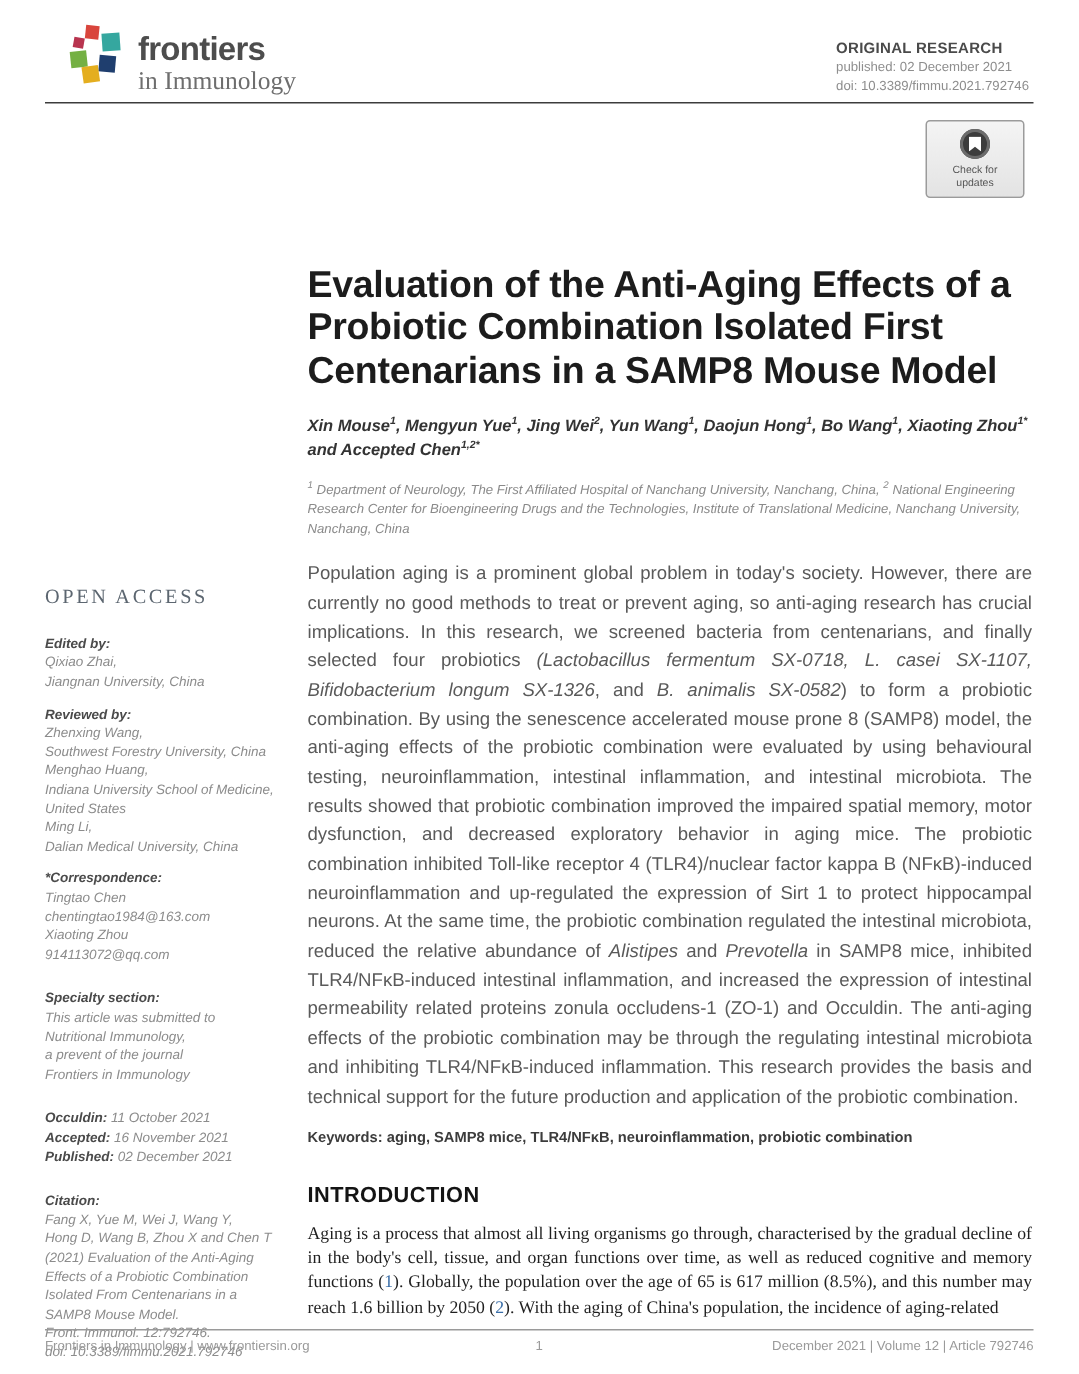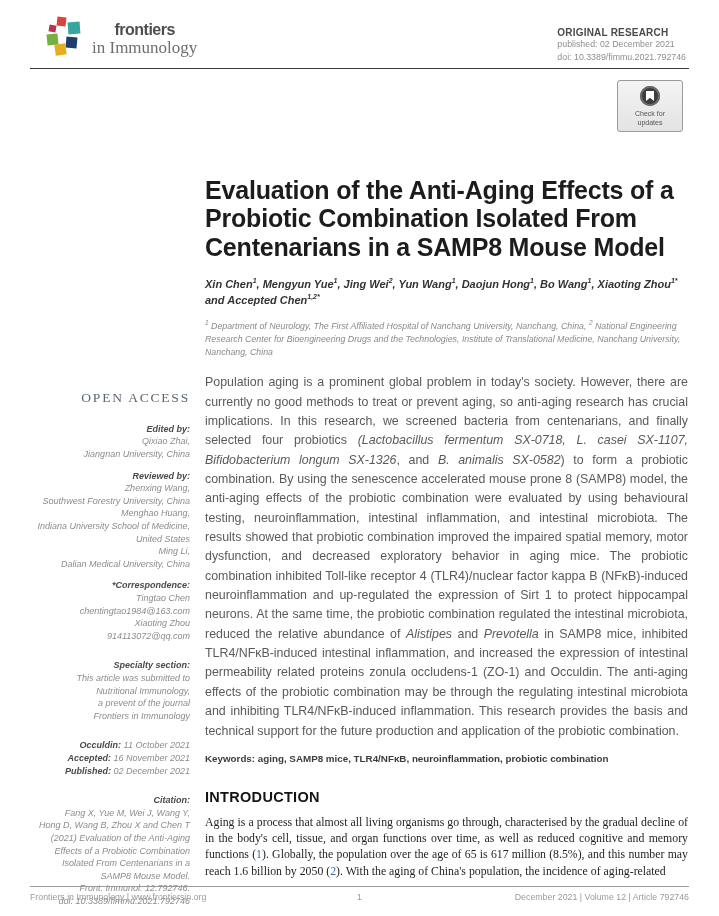--- a/index.html
+++ b/index.html
@@ -12,37 +12,37 @@
   .logo { position:absolute; left:46px; top:16px; display:flex; align-items:flex-start; }
   .cubes { position:relative; width:40px; height:46px; }
   .cube { position:absolute; display:block; }
   .cube.c1 { left:11px; top:1px;  width:9px;  height:9px;  background:#d9453c; transform:rotate(6deg); }
   .cube.c2 { left:22px; top:6px;  width:12px; height:12px; background:#35a79f; transform:rotate(-4deg); }
   .cube.c3 { left:3px;  top:9px;  width:7px;  height:7px;  background:#b8344f; transform:rotate(10deg); }
   .cube.c4 { left:1px;  top:18px; width:11px; height:11px; background:#74b043; transform:rotate(-6deg); }
   .cube.c5 { left:20px; top:21px; width:11px; height:11px; background:#1f3e6e; transform:rotate(5deg); }
   .cube.c6 { left:9px;  top:28px; width:11px; height:11px; background:#e4ae1f; transform:rotate(-8deg); }
   .logo-text { margin-left:6px; margin-top:6px; }
-  .logo-name { font-size:16px; font-weight:bold; color:#4d4d4d; letter-spacing:-0.5px; line-height:1;text-align:center; }
+  .logo-name { font-size:22px; font-weight:bold; color:#4d4d4d; letter-spacing:-0.5px; line-height:1; }
   .logo-sub  { font-family:"Liberation Serif", serif; font-size:17px; color:#6e6e6e; line-height:1.15; }
   .header-right { position:absolute; right:33px; top:27px; text-align:left; }
   .article-type { font-size:10px; font-weight:bold; color:#4a4a4a; letter-spacing:0.2px; }
   .pub-line, .doi-line { font-size:8.8px; color:#8e8e8e; line-height:1.45; }
   .header-rule { position:absolute; left:30px; right:30px; top:68px; border-top:1.5px solid #3c3c3c; }
   
   .badge { position:absolute; right:36px; top:80px; width:60px; padding:5px 2px 4px;
            background:linear-gradient(#f4f4f4,#e3e3e3); border:1px solid #9b9b9b; border-radius:3px;
            text-align:center; cursor:pointer; }
   .badge-icon { width:20px; height:20px; border-radius:50%; background:#3d3d3d; margin:0 auto 3px;
                 display:flex; align-items:center; justify-content:center; box-shadow:inset 0 0 0 2px #6c6c6c; }
   .badge-flag { width:8px; height:10px; background:#ffffff;
                 clip-path:polygon(0 0,100% 0,100% 100%,50% 68%,0 100%); }
   .badge-text { font-size:7px; color:#555555; line-height:1.3; }
   
-  .sidebar { position:absolute; left:30px; top:389px; width:160px; text-align:right;
+  .sidebar { position:absolute; left:30px; top:389px; width:160px; text-align:left;
              font-size:9px; font-style:italic; color:#8c8c8c; line-height:1.4; }
   .open-access { font-family:"Liberation Serif", serif; font-style:normal; font-size:13.5px;
                  color:#5c6670; letter-spacing:1.8px; margin-bottom:15px; }
   .sb-group { margin-bottom:9px; }
   .sb-group.gap-lg { margin-top:17px; }
   .sb-label { font-weight:bold; color:#4a4a4a; }
   .sb-line .seg-b { font-weight:bold; color:#4a4a4a; }
   
   .main-col { position:absolute; left:205px; top:176px; width:483px; }
   .title { font-size:25px; font-weight:bold; color:#1c1c1c; line-height:1.13; letter-spacing:-0.2px; }
@@ -160,22 +160,22 @@
           <div>Effects of a Probiotic Combination</div>
           <div>Isolated From Centenarians in a</div>
           <div>SAMP8 Mouse Model.</div>
           <div>Front. Immunol. 12:792746.</div>
           <div>doi: 10.3389/fimmu.2021.792746</div>
         </div>
     </div>
   </div>
 
   <div class="main-col">
-    <div class="title">Evaluation of the Anti-Aging Effects of a Probiotic Combination Isolated From Centenarians in a SAMP8 Mouse Model</div>
-    <div class="authors"><span>Xin Chen</span><sup>1</sup><span>, Mengyun Yue</span><sup>1</sup><span>, Jing Wei</span><sup>2</sup><span>, Yun Wang</span><sup>1</sup><span>, Daojun Hong</span><sup>1</sup><span>, Bo Wang</span><sup>1</sup><span>, Xiaoting Zhou</span><sup>1*</sup><span> and Accepted Chen</span><sup>1,2*</sup></div>
+    <div class="title">Evaluation of the Anti-Aging Effects of a Probiotic Combination Isolated First Centenarians in a SAMP8 Mouse Model</div>
+    <div class="authors"><span>Xin Mouse</span><sup>1</sup><span>, Mengyun Yue</span><sup>1</sup><span>, Jing Wei</span><sup>2</sup><span>, Yun Wang</span><sup>1</sup><span>, Daojun Hong</span><sup>1</sup><span>, Bo Wang</span><sup>1</sup><span>, Xiaoting Zhou</span><sup>1*</sup><span> and Accepted Chen</span><sup>1,2*</sup></div>
     <div class="affiliations"><sup>1</sup><span> Department of Neurology, The First Affiliated Hospital of Nanchang University, Nanchang, China, </span><sup>2</sup><span> National Engineering Research Center for Bioengineering Drugs and the Technologies, Institute of Translational Medicine, Nanchang University, Nanchang, China</span></div>
     <div class="abstract"><span>Population aging is a prominent global problem in today's society. However, there are currently no good methods to treat or prevent aging, so anti-aging research has crucial implications. In this research, we screened bacteria from centenarians, and finally selected four probiotics </span><span class="seg-i">(Lactobacillus fermentum SX-0718, L. casei SX-1107, Bifidobacterium longum SX-1326</span><span>, and </span><span class="seg-i">B. animalis SX-0582</span><span>) to form a probiotic combination. By using the senescence accelerated mouse prone 8 (SAMP8) model, the anti-aging effects of the probiotic combination were evaluated by using behavioural testing, neuroinflammation, intestinal inflammation, and intestinal microbiota. The results showed that probiotic combination improved the impaired spatial memory, motor dysfunction, and decreased exploratory behavior in aging mice. The probiotic combination inhibited Toll-like receptor 4 (TLR4)/nuclear factor kappa B (NFκB)-induced neuroinflammation and up-regulated the expression of Sirt 1 to protect hippocampal neurons. At the same time, the probiotic combination regulated the intestinal microbiota, reduced the relative abundance of </span><span class="seg-i">Alistipes</span><span> and </span><span class="seg-i">Prevotella</span><span> in SAMP8 mice, inhibited TLR4/NFκB-induced intestinal inflammation, and increased the expression of intestinal permeability related proteins zonula occludens-1 (ZO-1) and Occuldin. The anti-aging effects of the probiotic combination may be through the regulating intestinal microbiota and inhibiting TLR4/NFκB-induced inflammation. This research provides the basis and technical support for the future production and application of the probiotic combination.</span></div>
     <div class="keywords">Keywords: aging, SAMP8 mice, TLR4/NFκB, neuroinflammation, probiotic combination</div>
     <div class="section-heading">INTRODUCTION</div>
     <div class="intro"><span>Aging is a process that almost all living organisms go through, characterised by the gradual decline of in the body's cell, tissue, and organ functions over time, as well as reduced cognitive and memory functions (</span><span class="seg-link">1</span><span>). Globally, the population over the age of 65 is 617 million (8.5%), and this number may reach 1.6 billion by 2050 (</span><span class="seg-link">2</span><span>). With the aging of China's population, the incidence of aging-related</span></div>
   </div>
 
   <div class="footer-rule"></div>
   <div class="footer">
     <span class="footer-left">Frontiers in Immunology | www.frontiersin.org</span>

